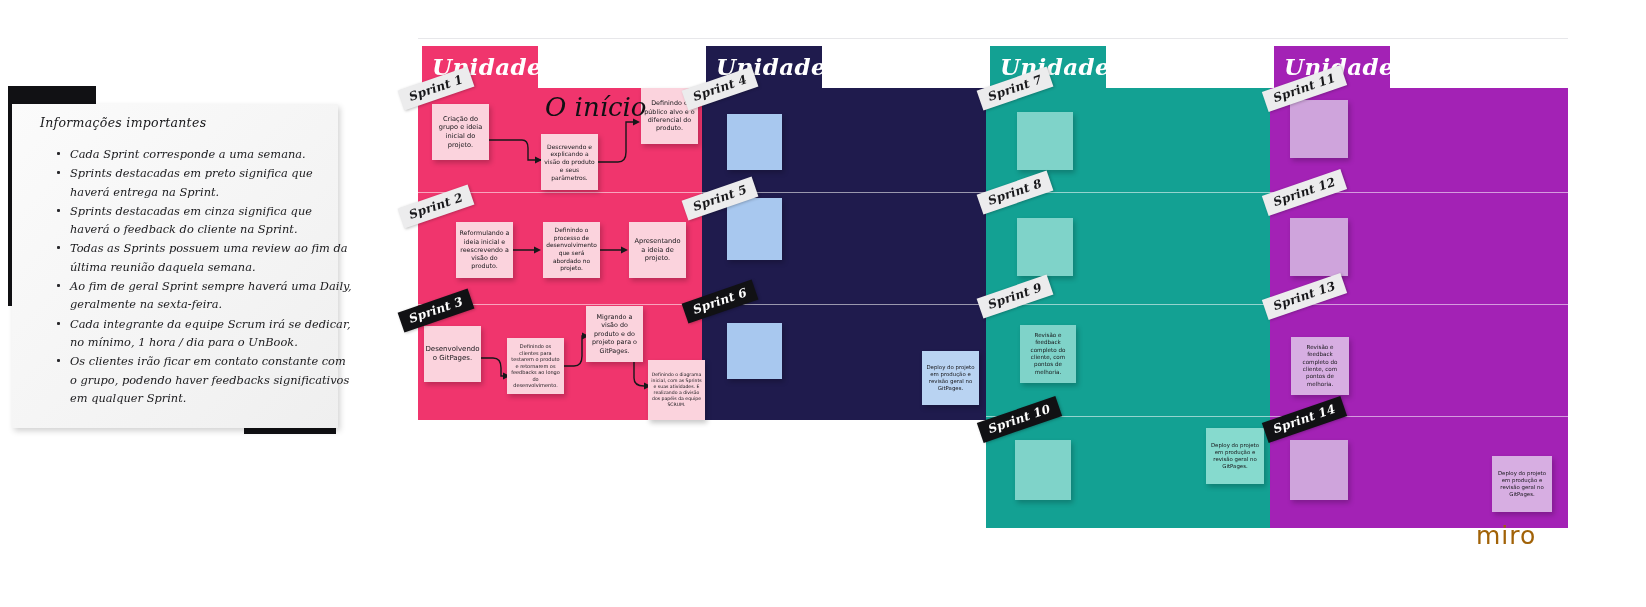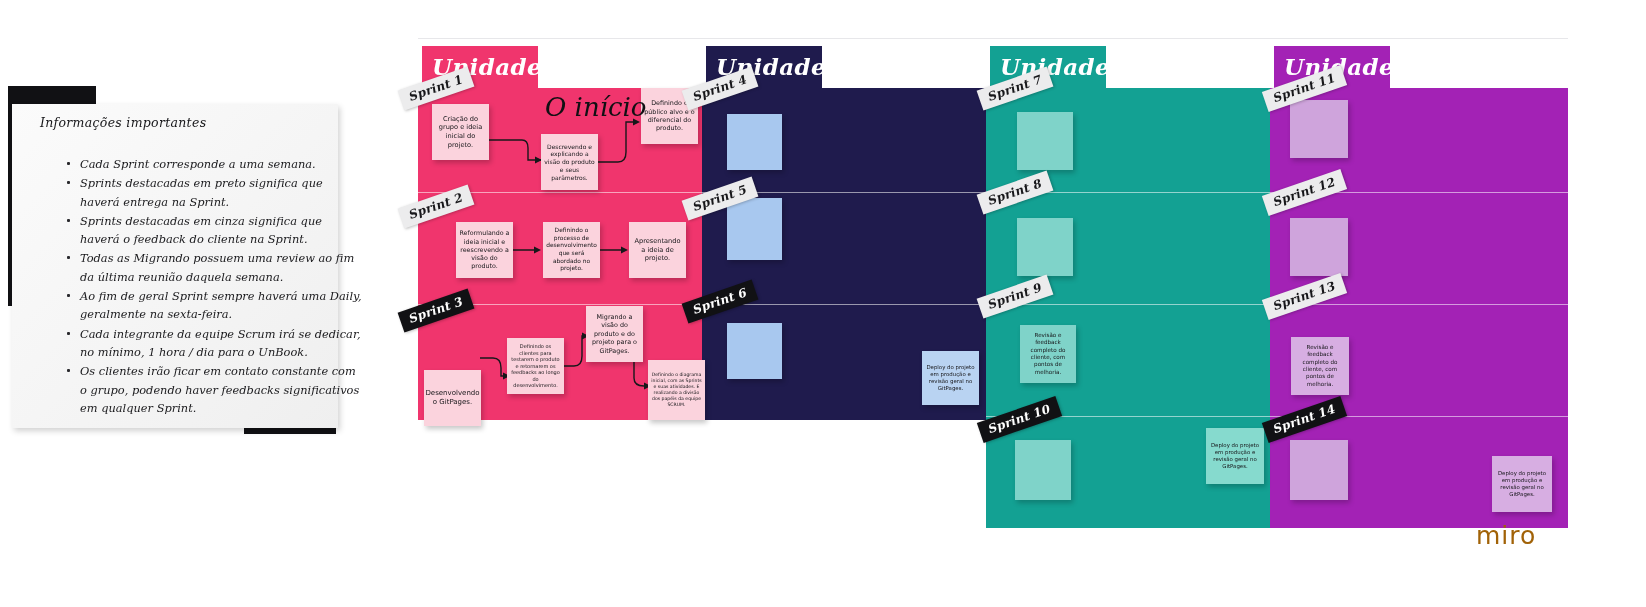--- a/index.html
+++ b/index.html
@@ -21,21 +21,21 @@
     background:linear-gradient(135deg,#fbfbfb 0%,#f4f4f4 60%,#efefef 100%);
     box-shadow:2px 3px 6px rgba(0,0,0,.18);
   }
   .info-title{
     position:absolute;left:28px;top:11px;
     font-family:"DejaVu Serif", serif;
     font-style:italic;font-size:12.5px;color:#17171a;letter-spacing:.3px;
   }
   .info-list{
     position:absolute;left:36px;top:33px;width:284px;
-    margin:18px;padding:0 0 0 14px;list-style:none;
+    margin:8px;padding:0 0 0 14px;list-style:none;
   }
   .info-list li{
     position:relative;
     font-family:"DejaVu Serif", serif;
     font-style:italic;
     font-size:11.4px;line-height:18.3px;color:#1a1a1d;
     margin:0 0 1px 0;
   }
   .info-list li:before{
     content:"";position:absolute;left:-13px;top:7px;width:3px;height:3px;background:#2a2a2e;border-radius:1px;
@@ -116,21 +116,21 @@
 <div id="board">
 
   <div class="info-shadow-a"></div>
   <div class="info-shadow-b"></div>
   <div class="info-card">
     <div class="info-title">Informações importantes</div>
     <ul class="info-list">
       <li>Cada Sprint corresponde a uma semana.</li>
       <li>Sprints destacadas em preto significa que haverá entrega na Sprint.</li>
       <li>Sprints destacadas em cinza significa que haverá o feedback do cliente na Sprint.</li>
-      <li>Todas as Migrando possuem uma review ao fim da última reunião daquela semana.</li>
+      <li>Todas as Sprints possuem uma review ao fim da última reunião daquela semana.</li>
       <li>Ao fim de geral Sprint sempre haverá uma Daily, geralmente na sexta-feira.</li>
       <li>Cada integrante da equipe Scrum irá se dedicar, no mínimo, 1 hora / dia para o UnBook.</li>
       <li>Os clientes irão ficar em contato constante com o grupo, podendo haver feedbacks significativos em qualquer Sprint.</li>
     </ul>
   </div>
 
   <div class="frame"></div>
   <div class="frame-topline"></div>
 
   <div class="col" style="left:418px;top:88px;width:284px;height:332px;background:#f0356d;">
@@ -175,21 +175,21 @@
   </div>
   <svg class="conn" style="left:512px;top:242px;width:34px;height:16px;">
     <path d="M1,8 H24" fill="none" stroke="#17171a" stroke-width="1.5"></path>
     <path d="M29,8 l-7,-3.6 v7.2 z" fill="#17171a"></path>
   </svg>
   <svg class="conn" style="left:599px;top:242px;width:34px;height:16px;">
     <path d="M1,8 H24" fill="none" stroke="#17171a" stroke-width="1.5"></path>
     <path d="M29,8 l-7,-3.6 v7.2 z" fill="#17171a"></path>
   </svg>
 
-  <div class="note pink" style="left:424px;top:326px;width:57px;height:56px;font-size:7px;line-height:9.2px;margin-top:44px;">
+  <div class="note pink" style="left:424px;top:326px;width:57px;height:56px;font-size:7px;line-height:9.2px;">
     <span>Desenvolvendo o GitPages.</span>
   </div>
   <div class="note pink" style="left:507px;top:338px;width:57px;height:56px;font-size:5px;line-height:6.6px;">
     <span>Definindo os clientes para testarem o produto e retornarem os feedbacks ao longo do desenvolvimento.</span>
   </div>
   <div class="note pink" style="left:586px;top:306px;width:57px;height:56px;font-size:6.4px;line-height:8.4px;">
     <span>Migrando a visão do produto e do projeto para o GitPages.</span>
   </div>
   <div class="note pink" style="left:648px;top:360px;width:57px;height:60px;font-size:4.6px;line-height:6px;">
     <span>Definindo o diagrama inicial, com as Sprints e suas atividades. E realizando a divisão dos papéis da equipe SCRUM.</span>

